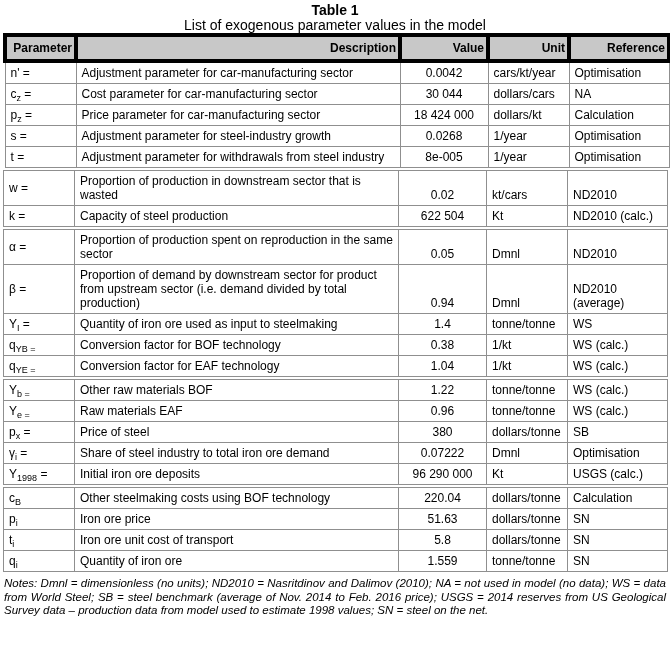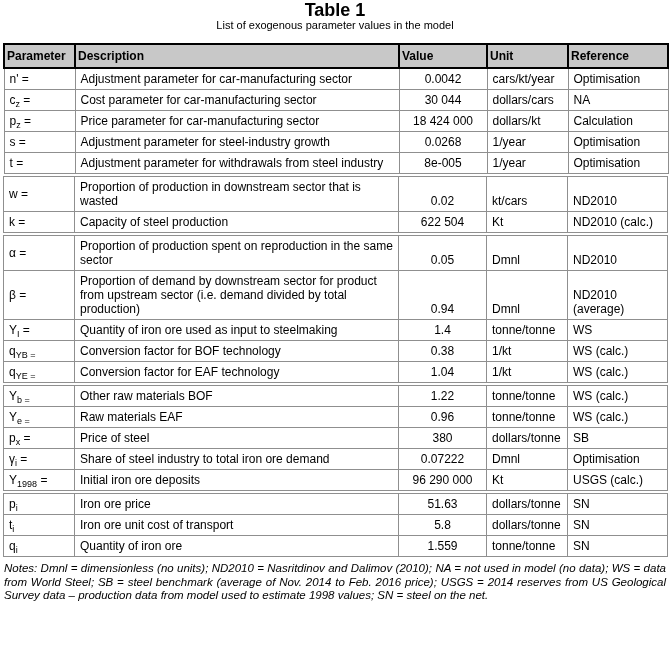--- a/index.html
+++ b/index.html
@@ -13,48 +13,48 @@
     overflow: hidden;
     font-family: "Liberation Sans", "DejaVu Sans", sans-serif;
     color: #000000;
   }
   .page {
     padding: 3px 3px 0 3px;
   }
   .title {
     text-align: center;
     font-weight: bold;
-    font-size: 18px;
+    font-size: 14px;
     line-height: 15px;
   }
   .subtitle {
     text-align: center;
-    font-size: 11px;
+    font-size: 14px;
     line-height: 15px;
-    margin-bottom: 10px;
+    margin-bottom: 0;
   }
   table.ptable {
     border-collapse: collapse;
     table-layout: fixed;
     width: 664px;
   }
   table.ptable + table.ptable {
     margin-top: 2px;
   }
   col.c-param { width: 71px; }
   col.c-desc  { width: 324px; }
   col.c-value { width: 88px; }
   col.c-unit  { width: 81px; }
   col.c-ref   { width: 100px; }
   .ptable th {
     background: #c8c8c8;
-    border: 2px solid #000000;
+    border: 4px solid #000000;
     font-size: 12px;
     font-weight: bold;
-    text-align: left;
+    text-align: right;
     padding: 4px 2px;
   }
   .ptable td {
     border: 1px solid #8f8f8f;
     font-size: 12px;
     line-height: 14px;
     padding: 3px 4px;
     vertical-align: middle;
     background: #ffffff;
   }
@@ -276,20 +276,27 @@
       <table class="ptable">
         <colgroup>
           <col class="c-param">
           <col class="c-desc">
           <col class="c-value">
           <col class="c-unit">
           <col class="c-ref">
         </colgroup>
         <tbody>
           <tr>
+            <td class="param">c<sub>B</sub></td>
+            <td class="desc">Other steelmaking costs using BOF technology</td>
+            <td class="value">220.04</td>
+            <td class="unit">dollars/tonne</td>
+            <td class="ref">Calculation</td>
+          </tr>
+          <tr>
             <td class="param">p<sub>i</sub></td>
             <td class="desc">Iron ore price</td>
             <td class="value">51.63</td>
             <td class="unit">dollars/tonne</td>
             <td class="ref">SN</td>
           </tr>
           <tr>
             <td class="param">t<sub>i</sub></td>
             <td class="desc">Iron ore unit cost of transport</td>
             <td class="value">5.8</td>

